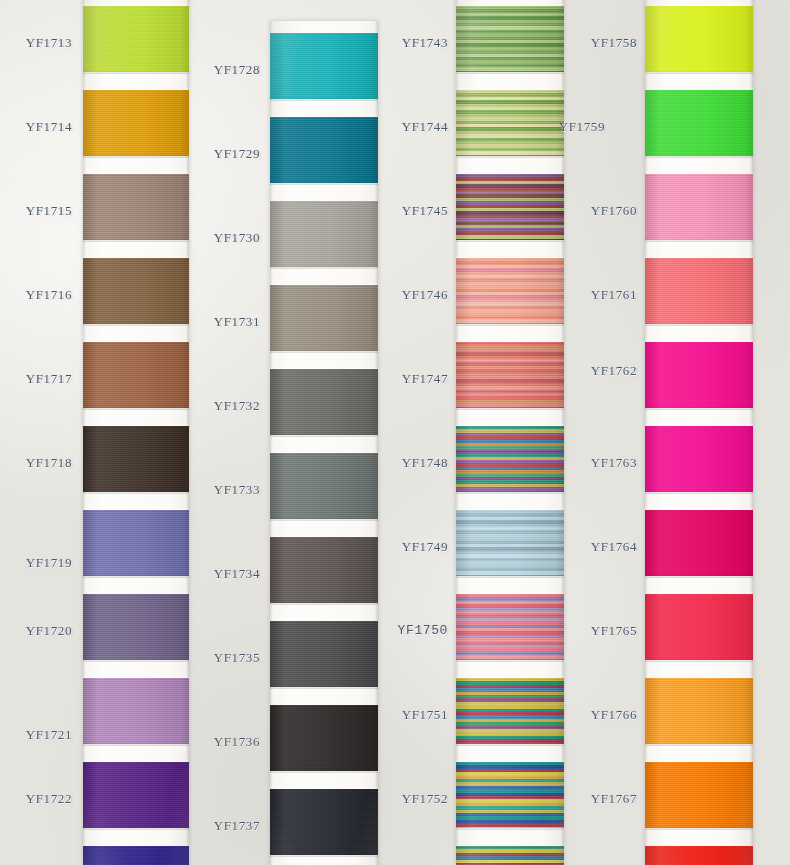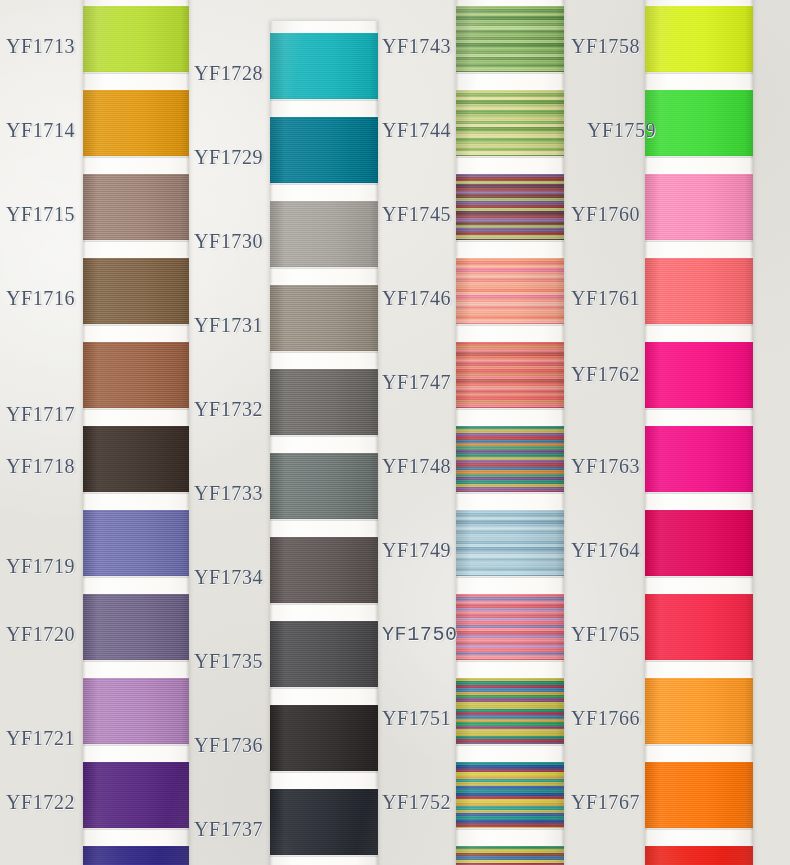--- a/index.html
+++ b/index.html
@@ -95,21 +95,21 @@
     position: absolute;
     left: -3px; right: -3px;
     top: -2px; bottom: -2px;
     box-shadow: inset 0 2px 2px -1px rgba(255,255,255,0.25),
                 inset 0 -2px 3px -1px rgba(0,0,0,0.18);
     pointer-events: none;
   }
 
   .label {
     position: absolute;
-    font-size: 20px;
+    font-size: 13px;
     letter-spacing: 0.6px;
     color: #4a5568;
     text-shadow: 0.7px 0.7px 0 rgba(255,255,255,0.92),
                 -0.5px -0.5px 0 rgba(255,255,255,0.55),
                  1.4px 1.4px 1.6px rgba(120,125,138,0.35);
     white-space: nowrap;
     z-index: 5;
     text-align: right;
   }
 </style>
@@ -172,21 +172,21 @@
         <div class="swatch" title="YF1723" style="top: 852px; height: 66px; background: rgb(44, 35, 128);">
           <div class="threads"></div>
           <div class="sheen"></div>
           <div class="edgefuzz"></div>
         </div>
       </div>
       <div class="label" style="top: 35px; left: 6px; width: 66px;">YF1713</div>
       <div class="label" style="top: 119px; left: 6px; width: 66px;">YF1714</div>
       <div class="label" style="top: 203px; left: 6px; width: 66px;">YF1715</div>
       <div class="label" style="top: 287px; left: 6px; width: 66px;">YF1716</div>
-      <div class="label" style="top: 371px; left: 6px; width: 66px; margin-top: 32px;">YF1717</div>
+      <div class="label" style="top: 371px; left: 6px; width: 66px;">YF1717</div>
       <div class="label" style="top: 455px; left: 6px; width: 66px;">YF1718</div>
       <div class="label" style="top: 539px; left: 6px; width: 66px; margin-top: 16px;">YF1719</div>
       <div class="label" style="top: 623px; left: 6px; width: 66px;">YF1720</div>
       <div class="label" style="top: 727px; left: 6px; width: 66px; font-family: Liberation Serif, serif;">YF1721</div>
       <div class="label" style="top: 791px; left: 6px; width: 66px;">YF1722</div>
     </div>
     <div class="column" style="left: 0px; width: 790px; margin-top: 27px;">
       <div class="strip" style="left: 270px; width: 108px;">
         <div class="swatch" title="YF1728" style="top: 12px; height: 66px; background: rgb(20, 178, 184);">
           <div class="threads"></div>
@@ -376,21 +376,21 @@
           <div class="sheen"></div>
           <div class="edgefuzz"></div>
         </div>
         <div class="swatch" title="YF1768" style="top: 852px; height: 66px; background: rgb(237, 27, 17);">
           <div class="threads"></div>
           <div class="sheen"></div>
           <div class="edgefuzz"></div>
         </div>
       </div>
       <div class="label" style="top: 35px; left: 571px; width: 66px;">YF1758</div>
-      <div class="label" style="top: 119px; left: 587px; width: 66px;">YF1759</div>
+      <div class="label" style="top: 119px; left: 539px; width: 66px;">YF1759</div>
       <div class="label" style="top: 203px; left: 571px; width: 66px;">YF1760</div>
       <div class="label" style="top: 287px; left: 571px; width: 66px;">YF1761</div>
       <div class="label" style="top: 363px; left: 571px; width: 66px;">YF1762</div>
       <div class="label" style="top: 455px; left: 571px; width: 66px;">YF1763</div>
       <div class="label" style="top: 539px; left: 571px; width: 66px;">YF1764</div>
       <div class="label" style="top: 623px; left: 571px; width: 66px;">YF1765</div>
       <div class="label" style="top: 707px; left: 571px; width: 66px;">YF1766</div>
       <div class="label" style="top: 791px; left: 571px; width: 66px;">YF1767</div>
     </div>
   </div>

